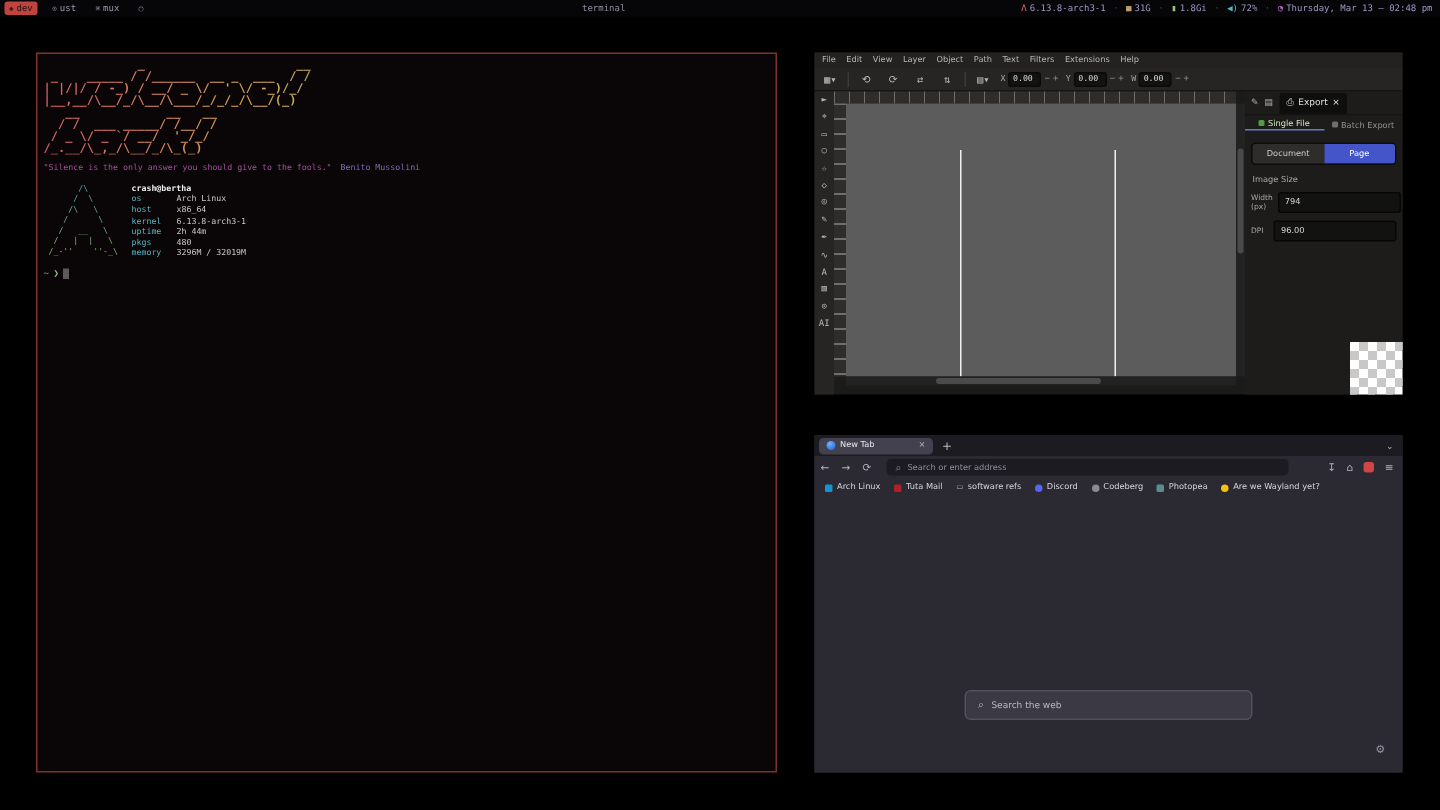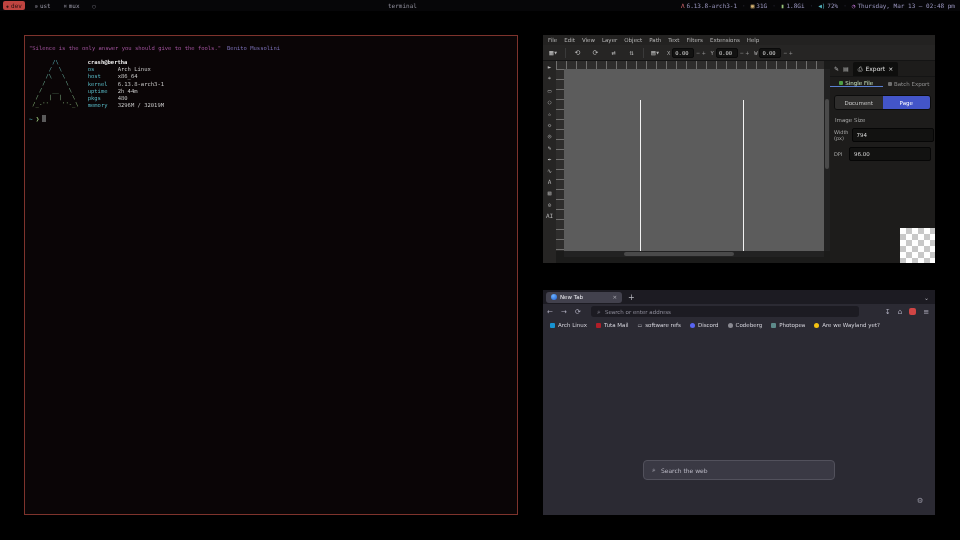--- a/index.html
+++ b/index.html
@@ -171,20 +171,28 @@
         <span>72%</span>
       </span>
       <span class="mod">
         <span class="mico" style="color: rgb(198, 120, 221);">◔</span>
         <span>Thursday, Mar 13 — 02:48 pm</span>
       </span>
     </div>
   </div>
 
   <div class="terminal">
+    <pre class="art">             _                     __
+ _    _____ / /______  __ _  ___  / /
+| |/|/ / -_) / __/ _ \/  ' \/ -_)/_/
+|__,__/\__/_/\__/\___/_/_/_/\__/(_)
+   __            __   __
+  / /  ___ _____/ /__/ /
+ / _ \/ _ `/ __/  '_/_/
+/_.__/\_,_/\__/_/\_(_)</pre>
     <div class="quote"><span>"Silence is the only answer you should give to the fools."</span><span class="author">Benito Mussolini</span></div>
     <div class="fetch">
       <pre class="archlogo">       /\
       /  \
      /\   \
     /      \
    /   __   \
   /   |  |   \
  /_-''    ''-_\</pre>
       <div class="finfo">

